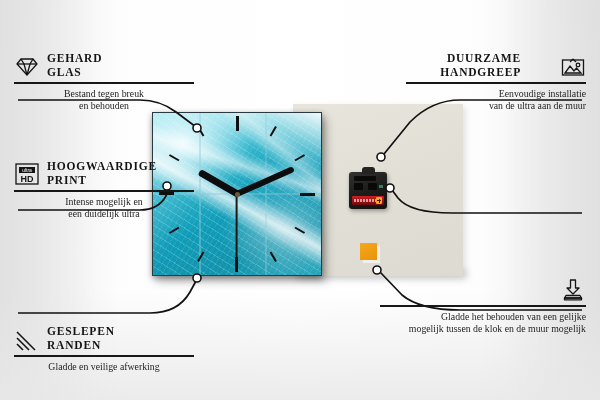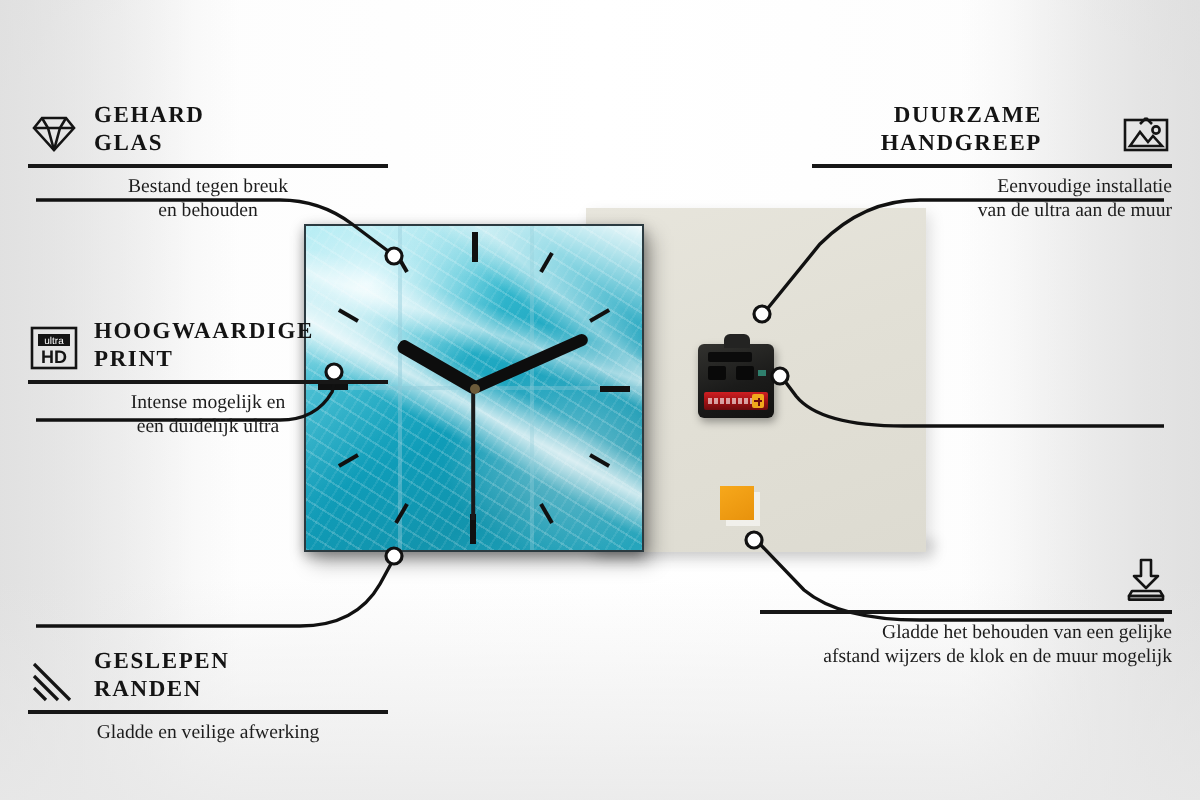--- a/index.html
+++ b/index.html
@@ -324,17 +324,17 @@
         <svg width="26" height="24" viewBox="0 0 26 24" fill="none" stroke="#141414" stroke-width="1.3">
           <path d="M10.5,2 h5 v8 h3.5 l-6,6 -6,-6 h3.5 z" stroke-linejoin="round"></path>
           <path d="M6,17.5 h14 l1.5,2.5 h-17 z" stroke-linejoin="round"></path>
           <path d="M4.5,20 h17 v1.8 h-17 z" stroke-linejoin="round"></path>
         </svg>
       </span>
     </div>
     <div class="rule"></div>
     <div class="body">
       <span>Gladde het behouden van een gelijke</span><br>
-      <span>afstand wijzers de klok en de muur mogelijk</span>
+      <span>mogelijk tussen de klok en de muur mogelijk</span>
     </div>
   </div>
 
 </div>
 
 </body></html>

